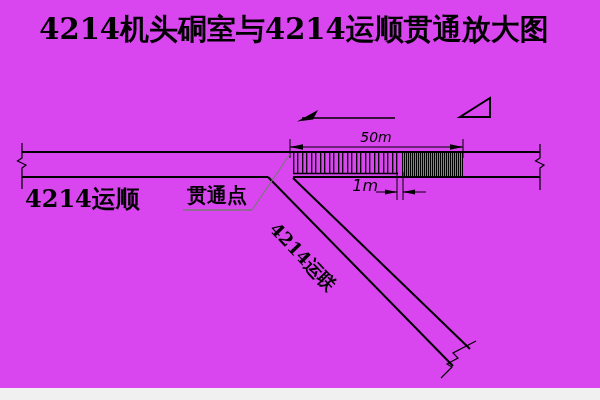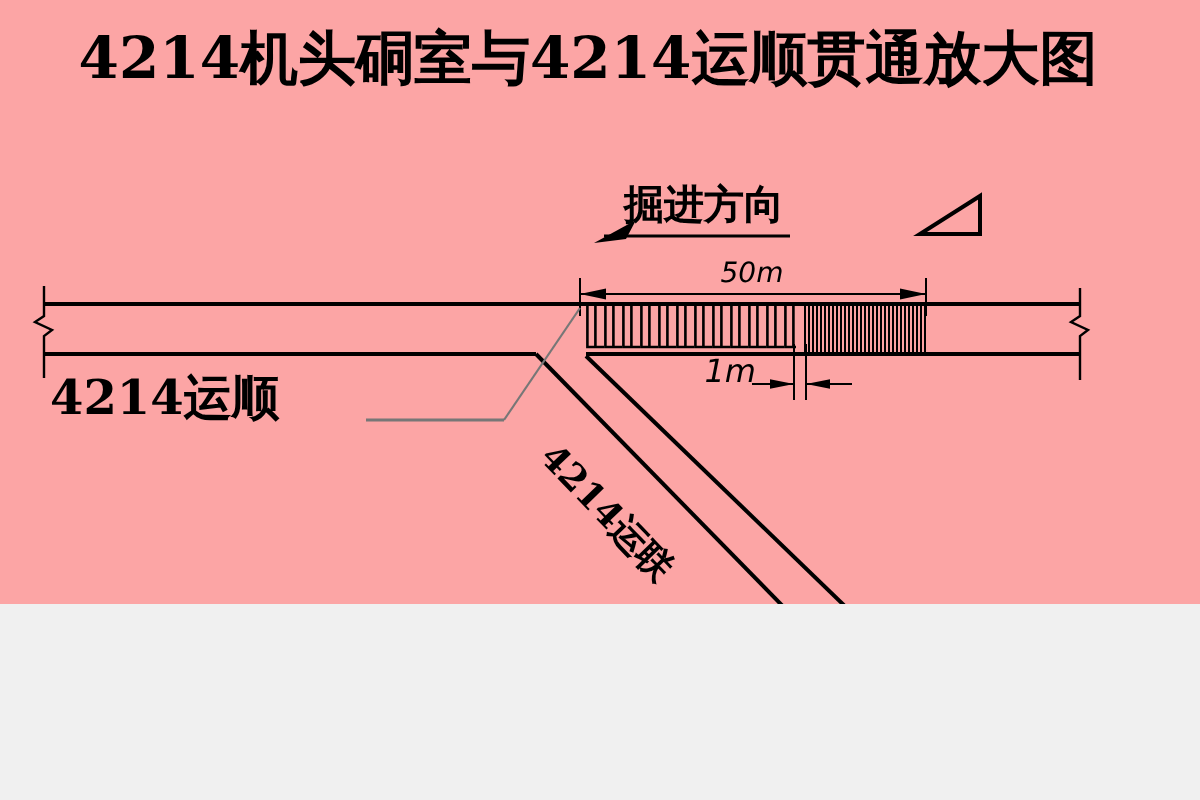--- a/index.html
+++ b/index.html
@@ -1,17 +1,17 @@
 <!DOCTYPE html>
 <html><head>
 <meta charset="utf-8">
 <style>
   html,body{margin:0;padding:0;background:#f0f0f0;}
   .stage{
-    position:relative;width:600px;height:302px;background:#fca5a5;
+    position:relative;width:600px;height:388px;background:#d946ef;
     font-family:"DejaVu Serif","Liberation Serif",serif;
     overflow:hidden;
   }
   .lbl{position:absolute;color:#000;white-space:nowrap;line-height:1.1;}
   .title{
     left:0;top:14px;width:588px;text-align:center;
     font-size:29px;font-weight:bold;letter-spacing:0px;
   }
   .cjk{font-weight:bold;}
   .dim{
@@ -99,25 +99,25 @@
     </g>
 
     <g>
       <path d="M183,210 H252" stroke="#777" stroke-width="1.6"></path>
       <path d="M252,210 L290,154" stroke="#777" stroke-width="1.1"></path>
     </g>
   </svg>
 
   <div class="lbl title">4214机头硐室与4214运顺贯通放大图</div>
 
-  <div class="lbl cjk dir-label">掘进方向</div>
 
 
   <div class="lbl dim dim50">50m</div>
 
   <div class="lbl dim dim1">1m</div>
 
   <div class="lbl cjk lbl-yunshun">4214运顺</div>
 
+  <div class="lbl cjk lbl-guantong">贯通点</div>
 
 
   <div class="lbl cjk lbl-yunlian">4214运联</div>
 </div>
 
 </body></html>

